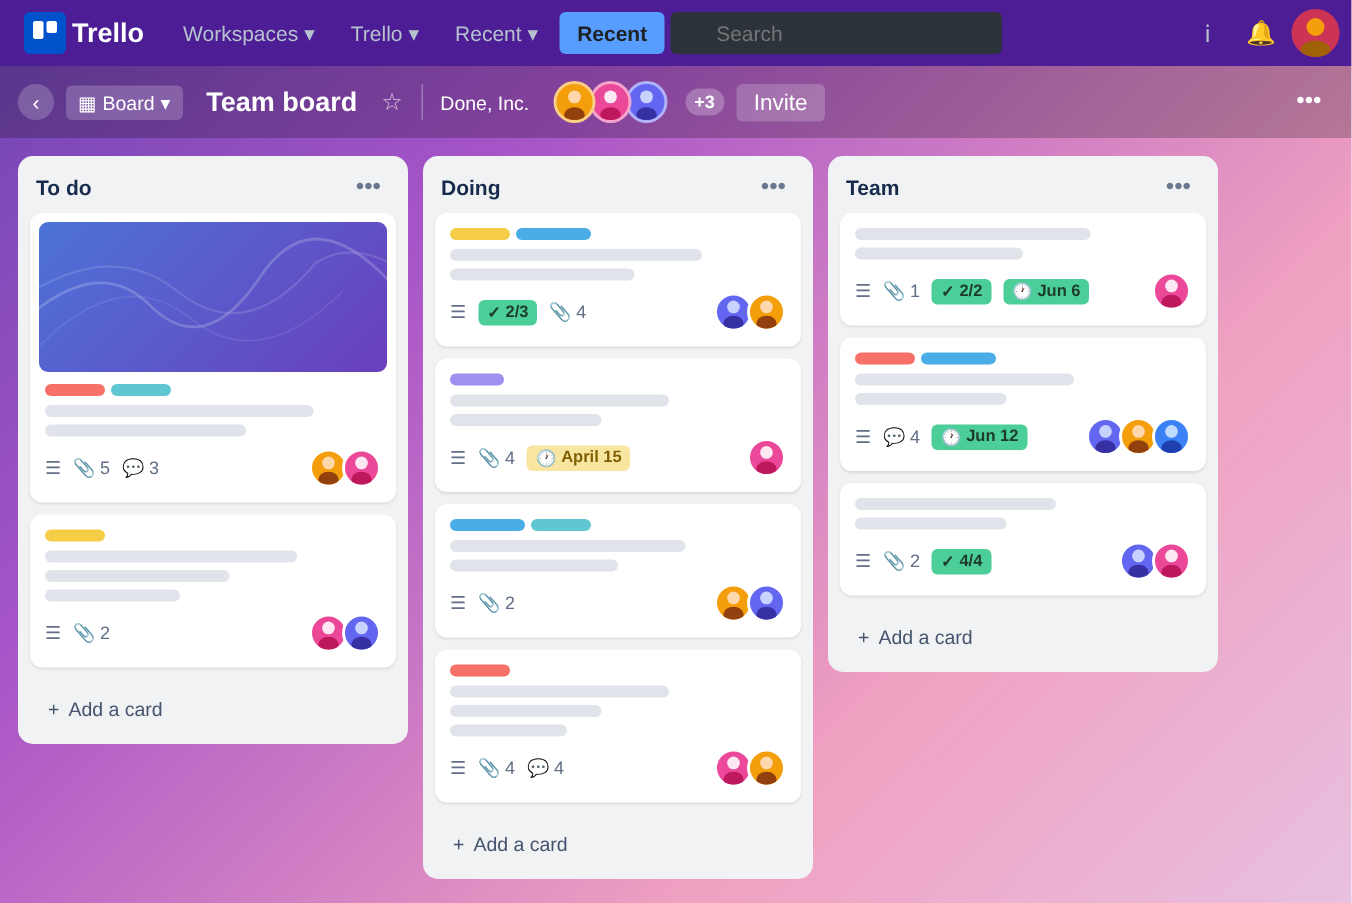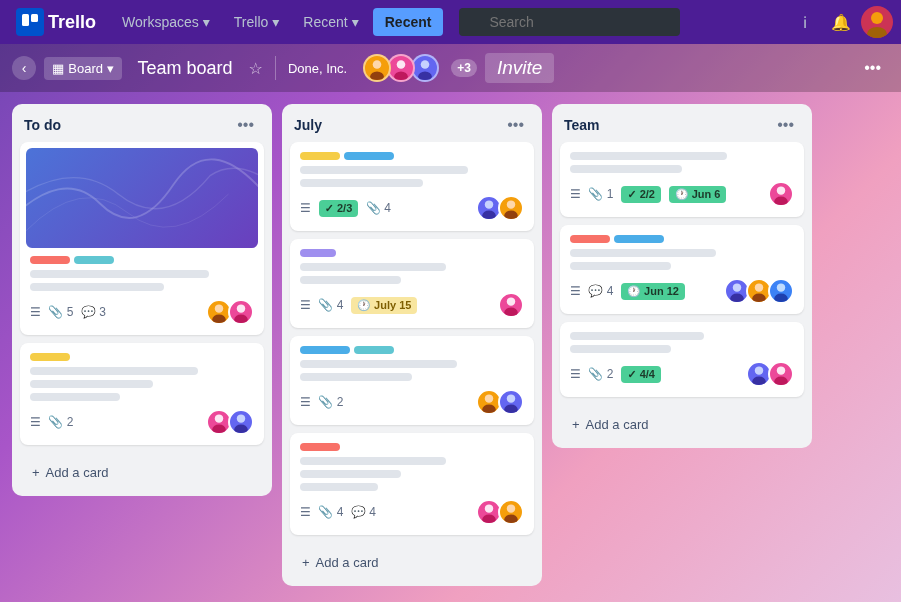--- a/index.html
+++ b/index.html
@@ -133,21 +133,21 @@
       background: rgba(255,255,255,0.2);
       border-radius: 4px;
       padding: 4px 8px;
       color: white;
       font-size: 13px;
       gap: 4px;
       cursor: pointer;
     }
     .board-title {
       color: white;
-      font-weight: 400;
+      font-weight: 700;
       font-size: 18px;
       padding: 0 8px;
     }
     .board-star {
       color: rgba(255,255,255,0.7);
       font-size: 16px;
       cursor: pointer;
       background: none;
       border: none;
     }
@@ -192,23 +192,22 @@
       border-radius: 12px;
       margin-left: 4px;
     }
     .invite-btn {
       background: rgba(255,255,255,0.2);
       border: none;
       color: white;
       padding: 4px 12px;
       border-radius: 4px;
       cursor: pointer;
-      font-size: 19px;
+      font-size: 15px;
       font-weight: 500;
-      font-style: italic;
     }
     .header-right { margin-left: auto; }
     .more-btn {
       background: none;
       border: none;
       color: white;
       font-size: 16px;
       cursor: pointer;
       padding: 4px 8px;
     }
@@ -417,21 +416,21 @@
   </button>
   <button class="nav-btn">
     <span>Trello</span>
     <span>▾</span>
   </button>
   <button class="nav-btn">
     <span>Recent</span>
     <span>▾</span>
   </button>
   <button class="nav-create">Recent</button>
-  <div class="search-wrap" style="margin-left:12px;">
+  <div class="search-wrap" style="margin-left:0;">
     <span class="search-icon-wrap">🔍</span>
     <input class="nav-search" type="text" placeholder="Search" style="">
   </div>
   <div class="nav-right">
     <button class="nav-icon-btn">ℹ</button>
     <button class="nav-icon-btn">🔔</button>
     <div class="avatar-circle" style="background:#c35;">
       <svg width="32" height="32" viewBox="0 0 32 32">
           <circle cx="16" cy="12" r="6" fill="#f59e0b"></circle>
           <ellipse cx="16" cy="28" rx="10" ry="7" fill="#a16207"></ellipse>
@@ -559,21 +558,21 @@
 
     </div>
     <div class="add-card">
       <span>+</span>
       <span>Add a card</span>
     </div>
   </div>
 
   <div class="column">
     <div class="column-header">
-      <span class="column-title">July</span>
+      <span class="column-title">Doing</span>
       <button class="col-more">•••</button>
     </div>
     <div class="col-scroll">
 
       <div class="card">
         <div class="card-labels">
           <div class="label label-yellow"></div>
           <div class="label label-blue"></div>
         </div>
         <div class="card-text">
@@ -613,21 +612,21 @@
           <div class="card-text-line" style="width:65%"></div>
           <div class="card-text-line" style="width:45%"></div>
         </div>
         <div class="card-meta">
           <span class="meta-item">
               <span class="meta-icon">☰</span>
             </span>
           <span class="meta-item"><span class="meta-icon">📎</span>4</span>
           <span class="badge-yellow">
             <span>🕐</span>
-            <span>July 15</span>
+            <span>April 15</span>
           </span>
           <div class="card-avatars">
             <div class="card-avatar" style="background:#ec4899;">
               <svg width="26" height="26" viewBox="0 0 26 26">
                   <circle cx="13" cy="9" r="5" fill="#fce7f3"></circle>
                   <ellipse cx="13" cy="22" rx="8" ry="6" fill="#be185d"></ellipse>
                 </svg>
             </div>
           </div>
         </div>

